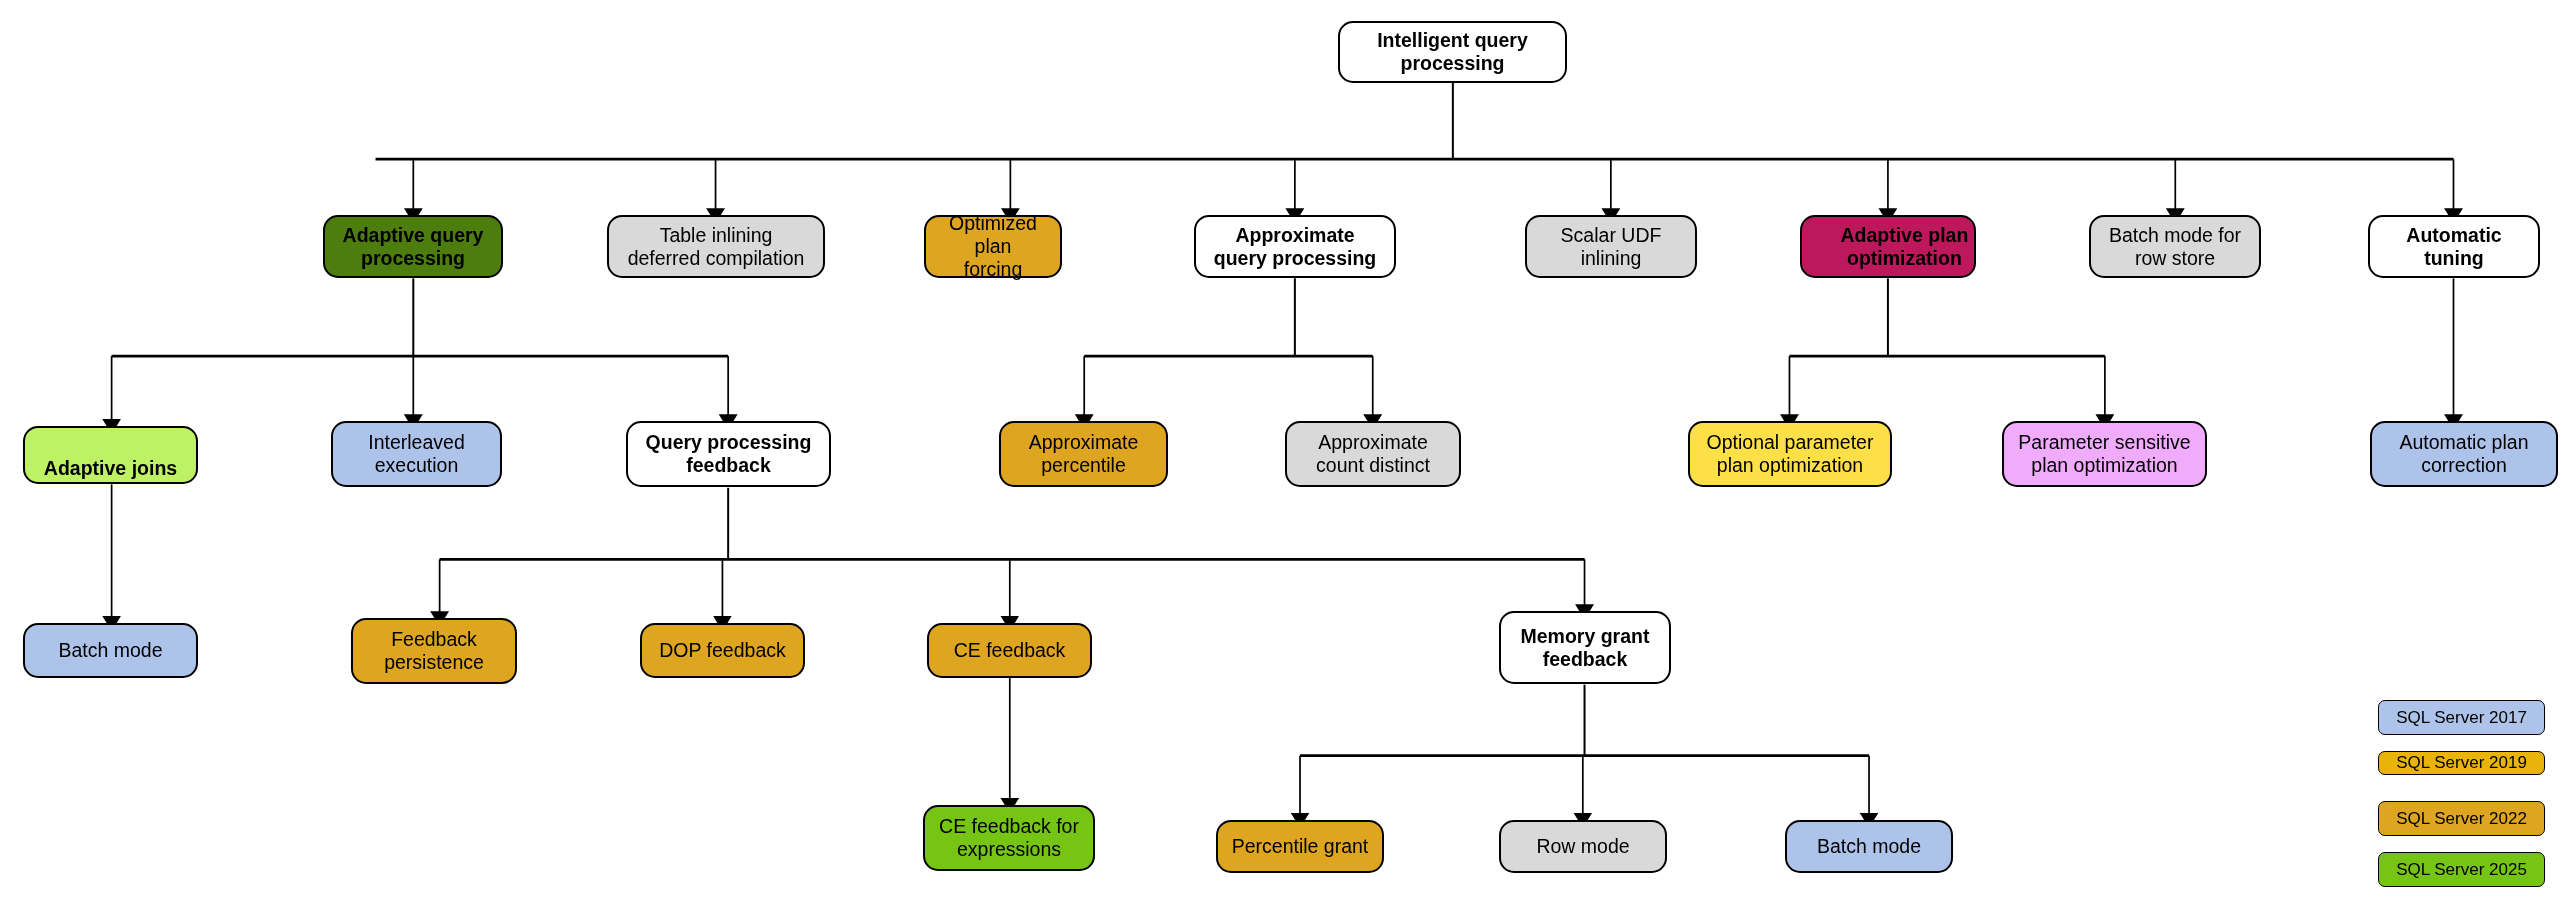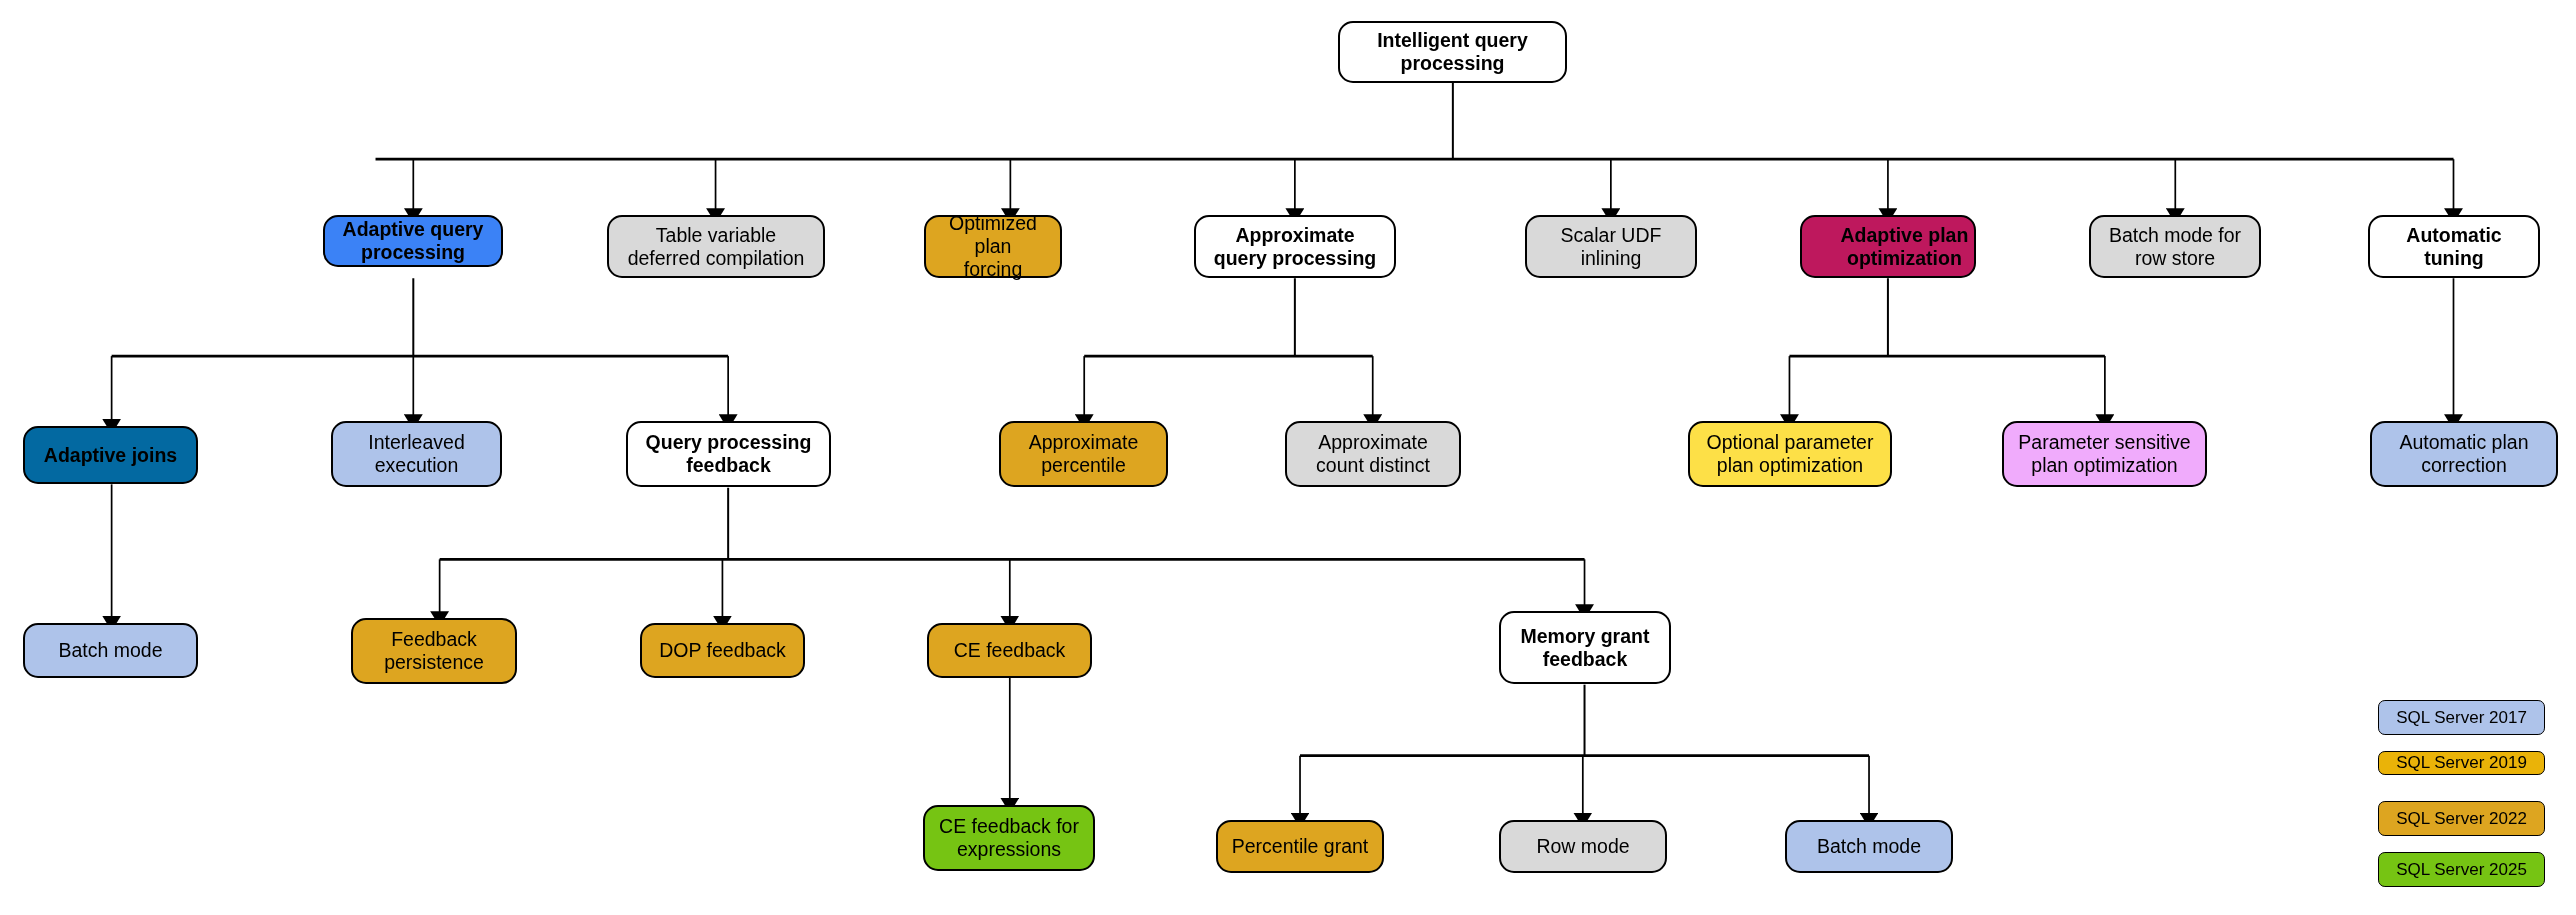--- a/index.html
+++ b/index.html
@@ -139,26 +139,26 @@
         <line x1="3265" y1="1320" x2="3265" y2="1424"></line>
       </g>
     </g>
   </svg>
 
   <div id="nodes">
       <div class="node bold" style="left: 1338px; top: 20.6px; width: 229px; height: 62px; background: rgb(255, 255, 255);">
         <span class="nodelabel">Intelligent query
 processing</span>
       </div>
-      <div class="node bold" style="left: 323px; top: 215px; width: 180px; height: 52px; background: #3b82f6;">
+      <div class="node bold" style="left: 323px; top: 215px; width: 180px; height: 63px; background: #4d7c0f;">
         <span class="nodelabel">Adaptive query
 processing</span>
       </div>
       <div class="node" style="left: 607px; top: 215px; width: 218px; height: 63px; background: rgb(217, 217, 217);">
-        <span class="nodelabel">Table variable
+        <span class="nodelabel">Table inlining
 deferred compilation</span>
       </div>
       <div class="node" style="left: 924px; top: 215px; width: 138px; height: 63px; background: rgb(221, 165, 32);">
         <span class="nodelabel">Optimized plan
 forcing</span>
       </div>
       <div class="node bold" style="left: 1194px; top: 215px; width: 202px; height: 63px; background: rgb(255, 255, 255);">
         <span class="nodelabel">Approximate
 query processing</span>
       </div>
@@ -171,21 +171,21 @@
 optimization</span>
       </div>
       <div class="node" style="left: 2089px; top: 215px; width: 172px; height: 63px; background: rgb(217, 217, 217);">
         <span class="nodelabel">Batch mode for
 row store</span>
       </div>
       <div class="node bold" style="left: 2368px; top: 215px; width: 172px; height: 63px; background: rgb(255, 255, 255);">
         <span class="nodelabel">Automatic
 tuning</span>
       </div>
-      <div class="node bold" style="left: 23px; top: 426px; width: 175px; height: 58px; background: #0369a1;">
+      <div class="node bold" style="left: 23px; top: 426px; width: 175px; height: 58px; background: #bef264; align-items: flex-end;">
         <span class="nodelabel">Adaptive joins</span>
       </div>
       <div class="node" style="left: 331px; top: 421px; width: 171px; height: 66px; background: rgb(174, 195, 234);">
         <span class="nodelabel">Interleaved
 execution</span>
       </div>
       <div class="node bold" style="left: 626px; top: 421px; width: 205px; height: 66px; background: rgb(255, 255, 255);">
         <span class="nodelabel">Query processing
 feedback</span>
       </div>

